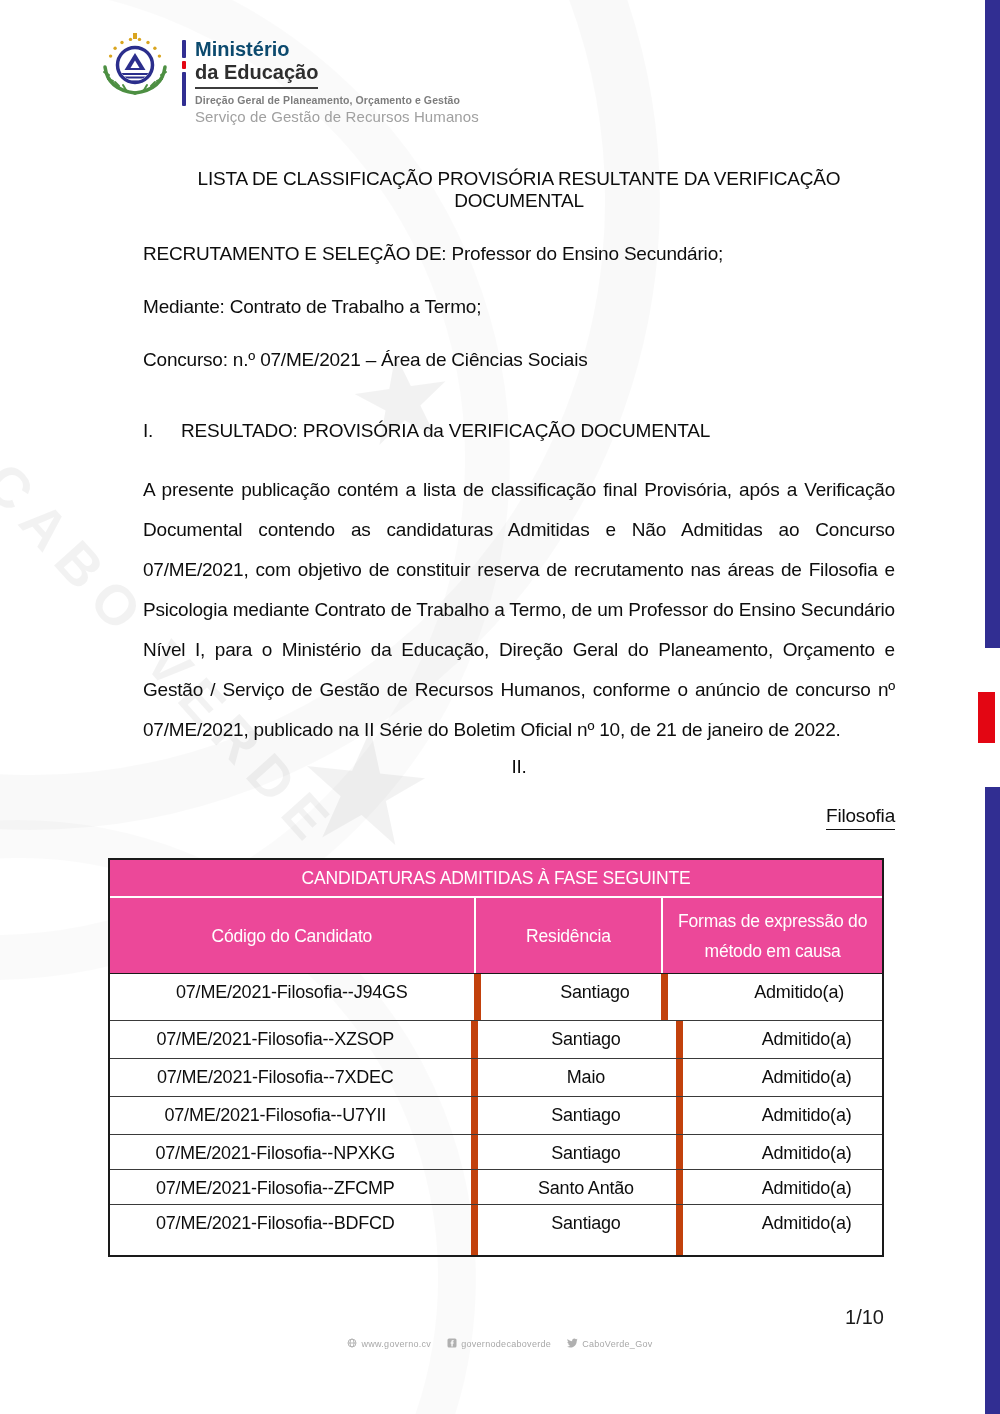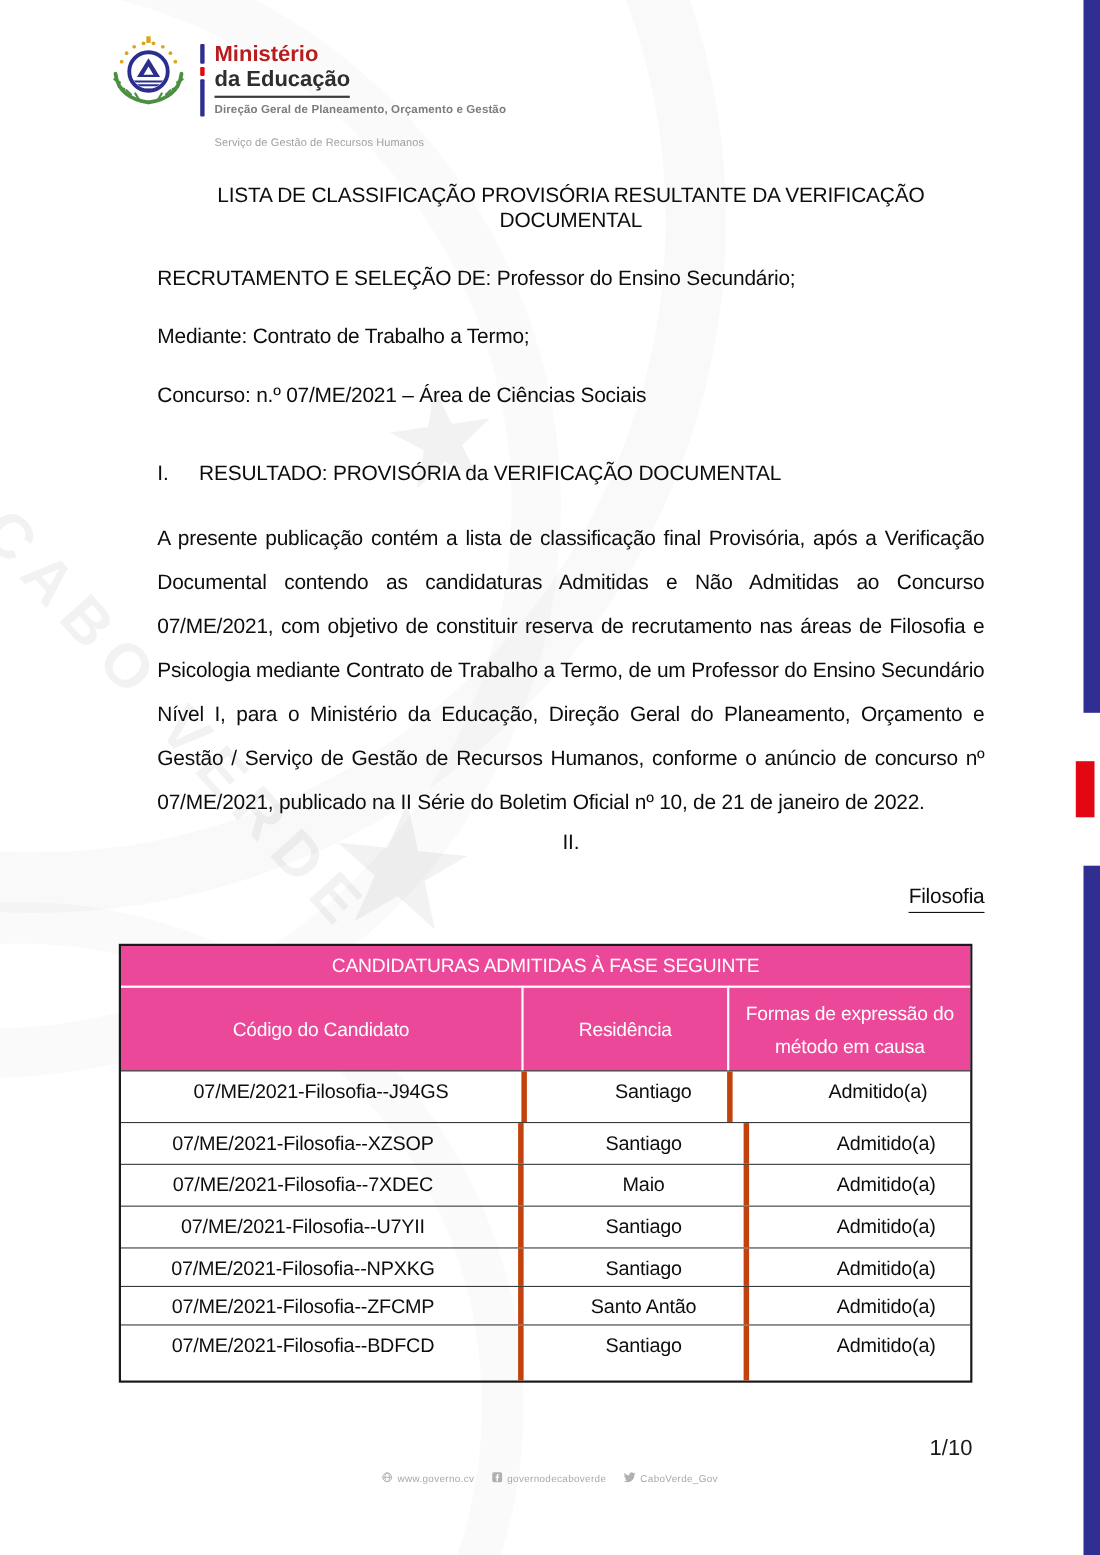--- a/index.html
+++ b/index.html
@@ -29,25 +29,25 @@
   .edge-blue-bottom{left:985px;top:787px;width:15px;height:627px;}
   
   .logo{position:absolute;left:98px;top:32px;display:flex;align-items:flex-start;z-index:3;}
   .logo-emblem{margin-right:10px;}
   .logo-divider{display:flex;flex-direction:column;margin:8px 9px 0 0;}
   .logo-divider .seg{width:4px;border-radius:1px;}
   .logo-divider .b1{height:18px;margin-bottom:3px;}
   .logo-divider .r1{height:8px;margin-bottom:3px;}
   .logo-divider .b2{height:34px;}
   .logo-text{padding-top:6px;}
-  .logo-l1{font-size:20px;font-weight:bold;color:#b91c1c;line-height:23px;}
+  .logo-l1{font-size:20px;font-weight:bold;color:#0c4a6e;line-height:23px;}
   .logo-l2wrap{display:inline-block;border-bottom:2.5px solid #3c3c3c;padding-bottom:3px;}
   .logo-l2{font-size:20px;font-weight:bold;color:#2e2e2e;line-height:23px;}
   .logo-s1{font-size:10.5px;font-weight:bold;color:#7d7d7d;margin-top:5px;letter-spacing:0.1px;}
-  .logo-s2{font-size:10px;color:#a0a0a0;margin-top:19px;letter-spacing:0.1px;}
+  .logo-s2{font-size:15px;color:#a0a0a0;margin-top:2px;letter-spacing:0.1px;}
   
   .content{position:absolute;left:143px;top:168px;width:752px;z-index:1;
     font-size:19px;letter-spacing:-0.2px;color:#0d0d0d;}
   .intro p{margin:0 0 31px 0;line-height:22px;}
   .intro .centered{text-align:center;}
   .sec-heading{display:flex;margin-top:49px;line-height:22px;}
   .sec-heading .numeral{width:38px;flex:0 0 38px;}
   .body-par{margin-top:28px;text-align:justify;line-height:40px;}
   .sec2-numeral{text-align:center;margin-top:6px;line-height:22px;}
   .subject{margin-top:27px;line-height:22px;text-align:right;}
@@ -62,21 +62,21 @@
   .thead-cols .col{box-sizing:border-box;display:flex;align-items:center;justify-content:center;
     text-align:center;min-height:75px;padding:4px 10px;font-size:17.5px;line-height:30px;}
   .thead-cols .col + .col{border-left:2px solid #fff;}
   .col-1{width:47.1%;}
   .col-2{width:24.3%;}
   .col-3{width:28.6%;}
   .tbody{border-top:1.5px solid #1a1a1a;}
   .trow{display:flex;}
   .trow + .trow{border-top:1px solid #3a3a3a;gap:30px;}
   .trow .cell{box-sizing:border-box;text-align:center;padding-top:8px;height:37px;}
-  .trow .cell + .cell{border-left:5px solid #c2410c;padding-left:48px;}
+  .trow .cell + .cell{border-left:7px solid #c2410c;padding-left:48px;}
   .trow:nth-child(1) .cell{height:46px;}
   .trow:nth-child(5) .cell,
   .trow:nth-child(6) .cell{height:34px;}
   .trow:nth-child(7) .cell{height:50px;}
   
   .page-number{position:absolute;right:116px;top:1306px;font-size:20px;color:#1a1a1a;z-index:1;}
   .site-footer{position:absolute;left:0;top:1338px;width:1000px;display:flex;
     justify-content:center;align-items:center;gap:6px;z-index:1;
     font-size:9px;color:#a8a8a8;letter-spacing:0.3px;}
   .site-footer .grp{display:flex;align-items:center;gap:4px;margin:0 5px;}

